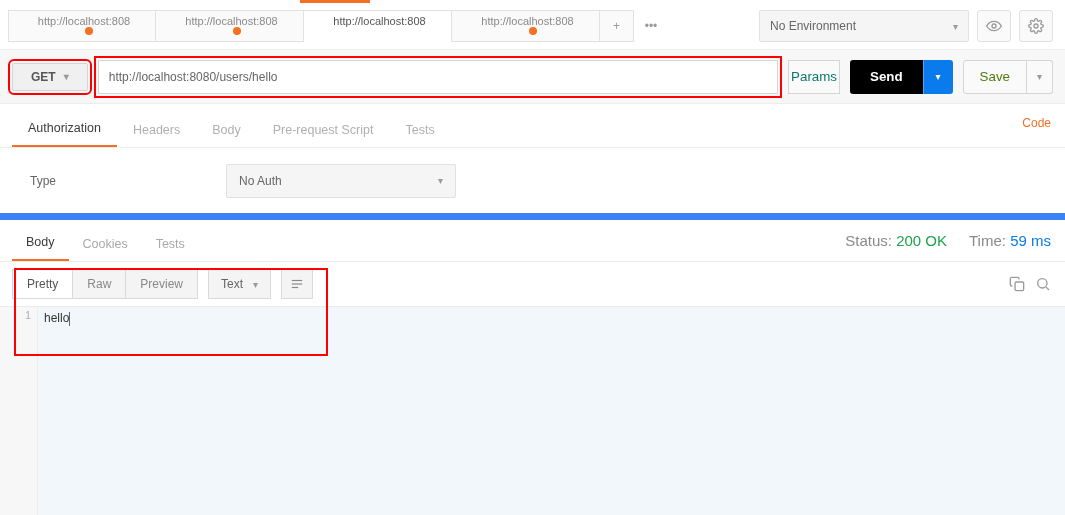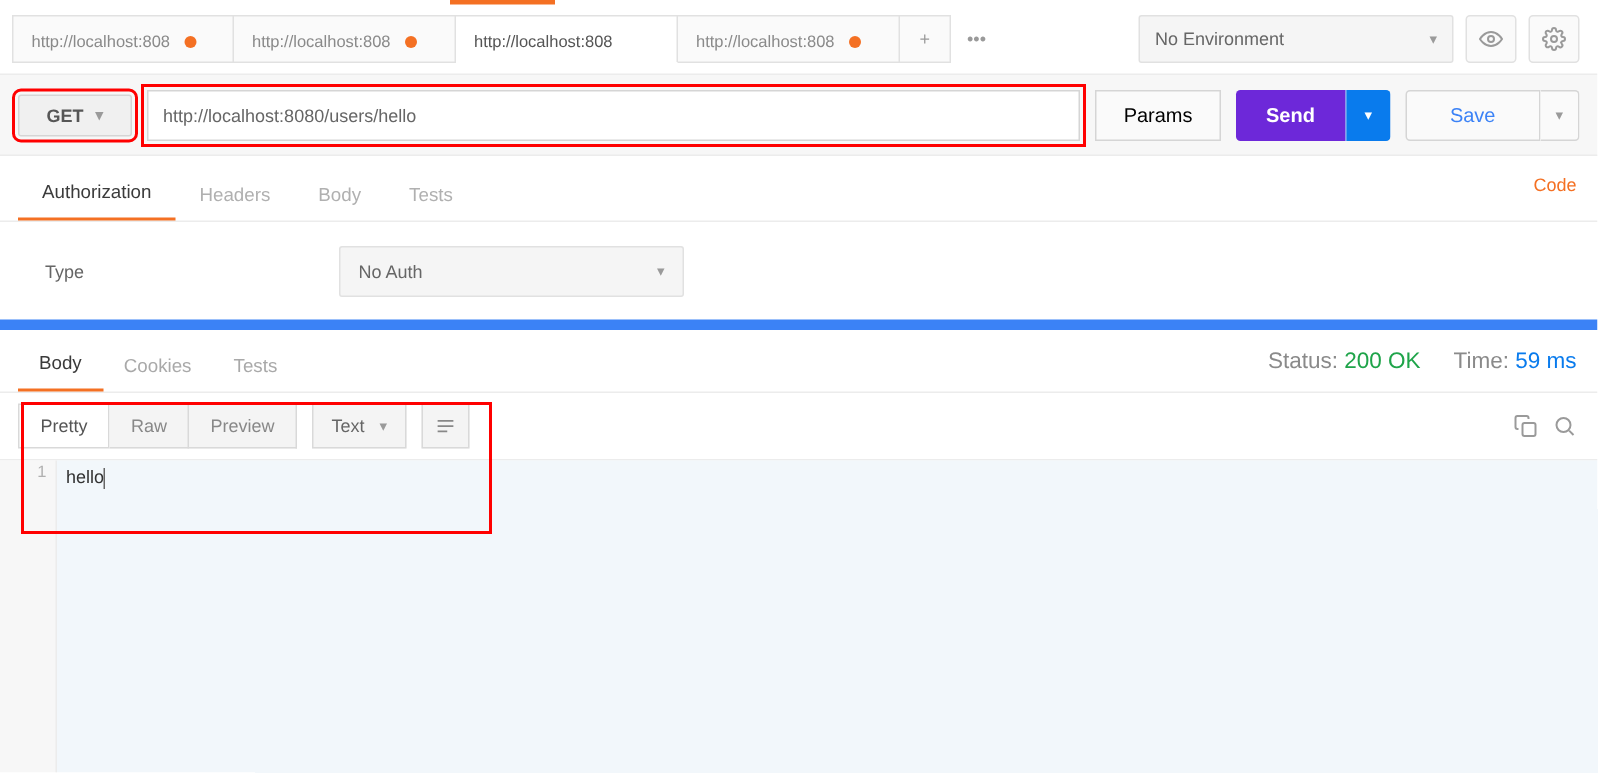--- a/index.html
+++ b/index.html
@@ -7,39 +7,39 @@
 
   
   .top-accent { height: 3px; background: linear-gradient(to right, #fff 0, #fff 300px, #f47023 300px, #f47023 370px, #fff 370px); }
 
   
   .toolbar { height: 47px; display: flex; align-items: center; padding: 0 12px 0 8px; border-bottom: 1px solid #ececec; }
   .tab {
     height: 32px; min-width: 148px; padding: 4px 8px 0 12px;
     border: 1px solid #e1e1e1; border-bottom: 1px solid #e1e1e1;
     display: flex; align-items: center; font-size: 11px; color: #8a8a8a;
-    background: #fafafa; margin-right: 0; position: relative; cursor: pointer;
+    background: #fafafa; margin-right: 0; position: relative; cursor: pointer; flex-direction: column;
   }
   .tab + .tab { border-left: none; }
   .tab.active { background: #fff; border-bottom-color: #fff; color: #555; }
   .tab .dot { width: 8px; height: 8px; border-radius: 50%; background: #f47023; margin-left: 10px; }
   .tab-add { height: 32px; width: 34px; border: 1px solid #e1e1e1; border-left: none; display:flex; align-items:center; justify-content:center; color:#9a9a9a; background:#fafafa; cursor:pointer; }
   .tab-more { height: 32px; width: 34px; display:flex; align-items:center; justify-content:center; color:#9a9a9a; cursor:pointer; }
   .right-tools { margin-left: auto; display:flex; align-items:center; gap:8px;justify-content:space-between; }
   .env-select { height: 32px; width: 210px; border:1px solid #e1e1e1; background:#f5f5f5; display:flex; align-items:center; justify-content:space-between; padding:0 10px; color:#666; border-radius:2px; cursor:pointer;}
   .ghost-btn { height:32px; width:34px; border:1px solid #e1e1e1; border-radius:3px; display:flex; align-items:center; justify-content:center; color:#9a9a9a; background:#fafafa; cursor:pointer;}
 
   
   .req-row { height: 54px; background:#f7f7f7; border-bottom:1px solid #ececec; display:flex; align-items:center; padding: 0 12px; gap:10px; }
   .method-btn { height:28px; padding:0 18px; border:1px solid #d5d5d5; background:#f0f0f0; color:#565656; font-weight:700; font-size:12px; display:flex; align-items:center; gap:8px; cursor:pointer; border-radius:2px;}
   .url-input { flex:1; height:34px; border:1px solid #d5d5d5; background:#fff; padding:0 10px; font-size:12px; color:#666; outline:none;}
-  .params-btn { height:34px; padding:0 18px; border:1px solid #d5d5d5; background:#fafafa; color:#000000; cursor:pointer; }
-  .send-btn { height:34px; background:#6d28d9; color:#fff; font-weight:600; padding:0 20px; border:none; cursor:pointer; border-radius:3px 0 0 3px;}
+  .params-btn { height:34px; padding:0 2px; border:1px solid #d5d5d5; background:#fafafa; color:#0f766e; cursor:pointer; }
+  .send-btn { height:34px; background:#000000; color:#fff; font-weight:600; padding:0 20px; border:none; cursor:pointer; border-radius:3px 0 0 3px;}
   .send-caret { height:34px; width:30px; background:#097bed; border:none; border-left:1px solid rgba(255,255,255,.3); color:#fff; cursor:pointer; border-radius:0 3px 3px 0; display:flex; align-items:center; justify-content:center;}
-  .save-btn { height:34px; padding:0 29px; background:#fafafa; border:1px solid #d5d5d5; color:#3b82f6; cursor:pointer; border-radius:3px 0 0 3px;}
+  .save-btn { height:34px; padding:0 16px; background:#fafafa; border:1px solid #d5d5d5; color:#4d7c0f; cursor:pointer; border-radius:3px 0 0 3px;}
   .save-caret { height:34px; width:26px; background:#fafafa; border:1px solid #d5d5d5; border-left:none; color:#888; cursor:pointer; border-radius:0 3px 3px 0; display:flex; align-items:center; justify-content:center;}
 
   
   .hl { outline: 2px solid #ff0000; outline-offset: 2px; }
   .hl-after-box { position:absolute; border:2px solid #ff0000; pointer-events:none; }
 
   
   .req-tabs { height:44px; display:flex; align-items:flex-end; padding:0 12px; border-bottom:1px solid #ececec; position:relative;}
   .req-tab { padding:10px 16px; font-size:12.5px; color:#b0b0b0; cursor:pointer; }
   .req-tab.active { color:#3b3b3b; border-bottom:2px solid #f47023; }
@@ -160,20 +160,21 @@
     <button class="save-caret">
       <span class="chev">▾</span>
     </button>
   </div>
 </div>
 
 <div class="req-tabs">
   <div class="req-tab active">Authorization</div>
   <div class="req-tab">Headers</div>
   <div class="req-tab">Body</div>
+  <div class="req-tab">Pre-request Script</div>
   <div class="req-tab">Tests</div>
   <div class="code-link">Code</div>
 </div>
 
 <div class="auth-row">
   <span class="type-label">Type</span>
   <div class="auth-select">
     <span>No Auth</span>
     <span class="chev">▾</span>
   </div>

